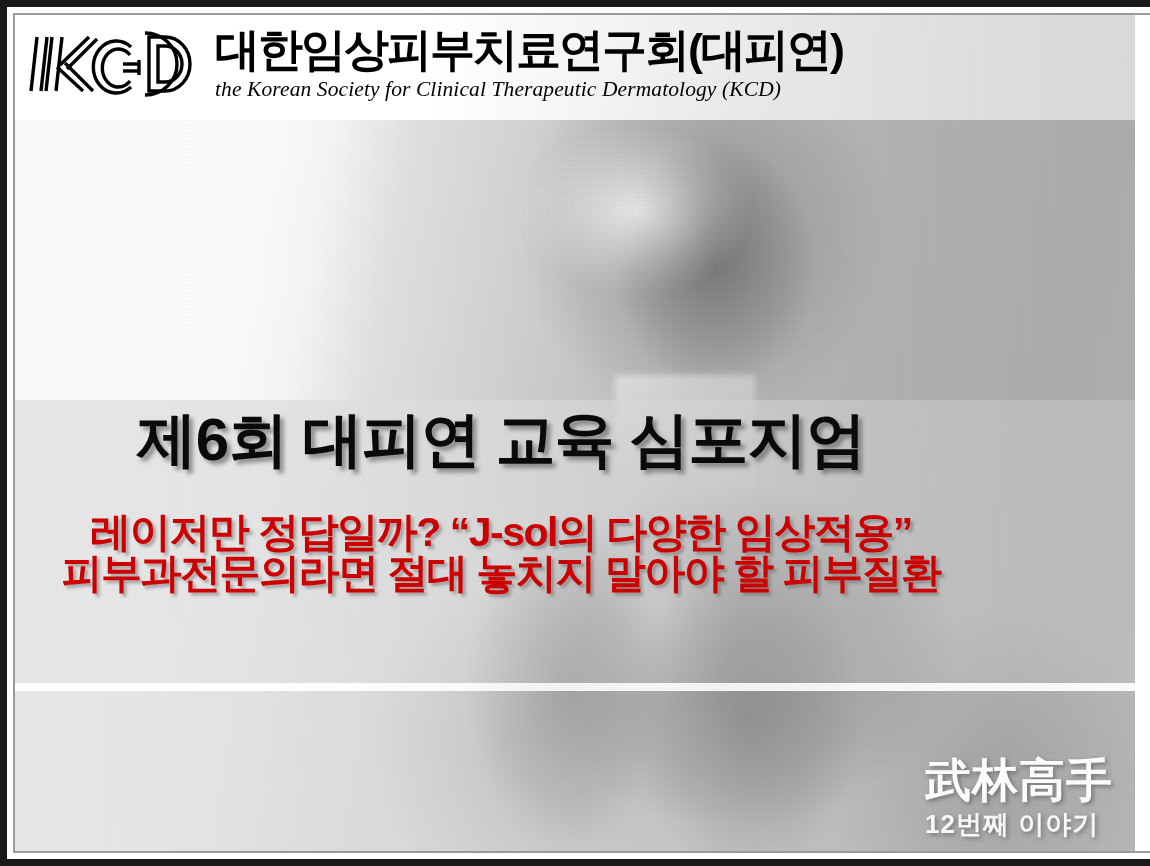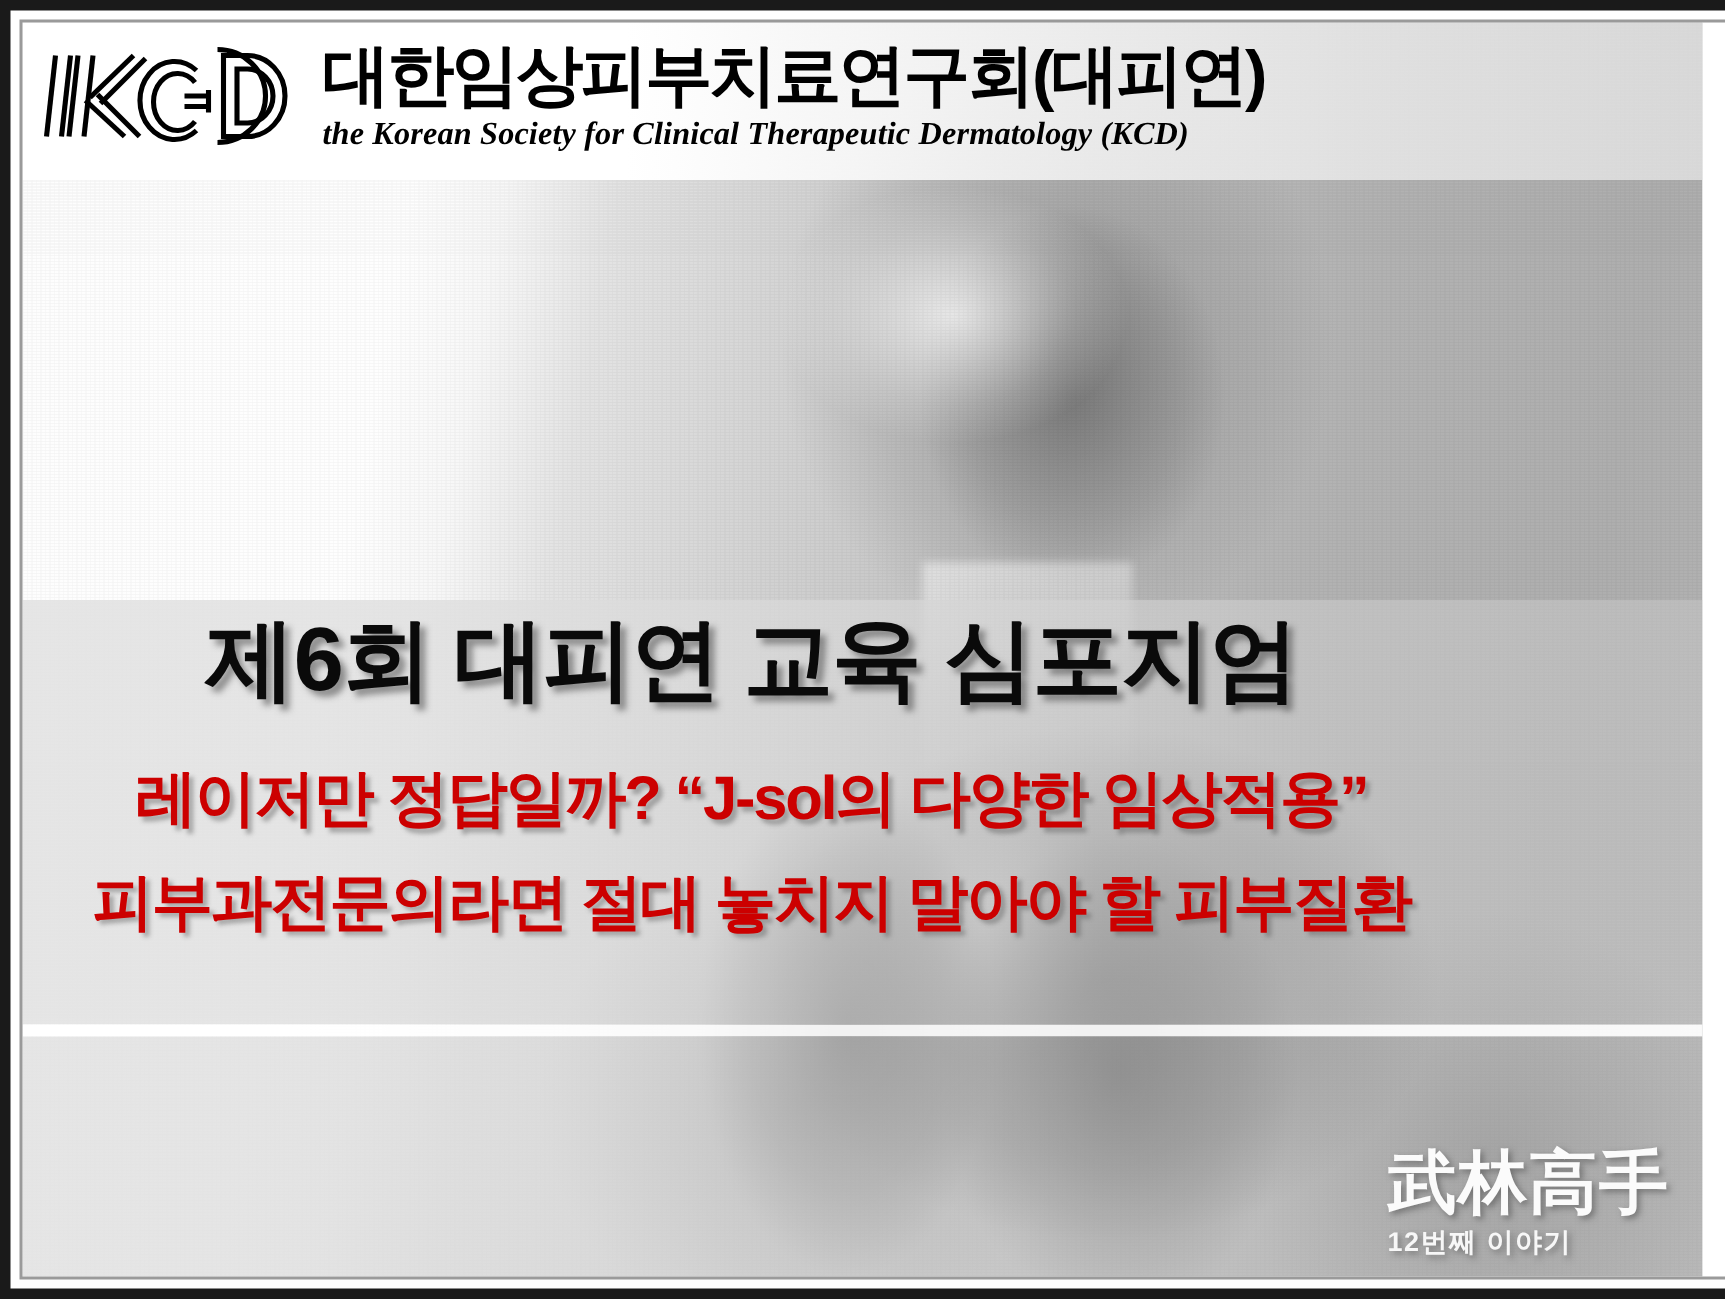--- a/index.html
+++ b/index.html
@@ -136,21 +136,21 @@
     font-size: 45px;
     font-weight: bold;
     letter-spacing: -2px;
     color: #000000;
     line-height: 1.22;
     white-space: nowrap;
   }
   .header-title-en {
     font-family: "Liberation Serif", serif;
     font-style: italic;
-    font-weight: bold;
+    font-weight: normal;
     font-size: 21.5px;
     color: #000000;
     letter-spacing: 0.1px;
     margin-top: -1px;
     white-space: nowrap;
   }
 
   
   .overlay-main {
     position: absolute;
@@ -207,21 +207,21 @@
   .sub-red {
     font-size: 41px;
     font-weight: bold;
     color: #cc0000;
     letter-spacing: -1.5px;
     line-height: 1.0;
     text-shadow: 3px 3px 3px rgba(90,90,90,0.45);
     white-space: nowrap;
   }
   .sub-red-1 { margin-top: 42px; }
-  .sub-red-2 { margin-top: 28px; }
+  .sub-red-2 { }
 
   
   .info-block {
     position: absolute;
     left: 34px;
     top: 700px;
     width: 780px;
   }
   .info-line {
     font-size: 33px;
@@ -254,21 +254,21 @@
   }
   .series-cn {
     font-size: 46px;
     font-weight: bold;
     color: #fbfbfb;
     letter-spacing: 1px;
     text-shadow: 2px 2px 4px rgba(70,70,70,0.55);
   }
   .series-ko {
     margin-top: 8px;
-    font-size: 18px;
+    font-size: 26px;
     font-weight: bold;
     color: #f7f7f7;
     letter-spacing: 1px;
     text-shadow: 2px 2px 4px rgba(70,70,70,0.55);
   }
 </style>
 </head>
 <body>
 
 <div id="poster">

